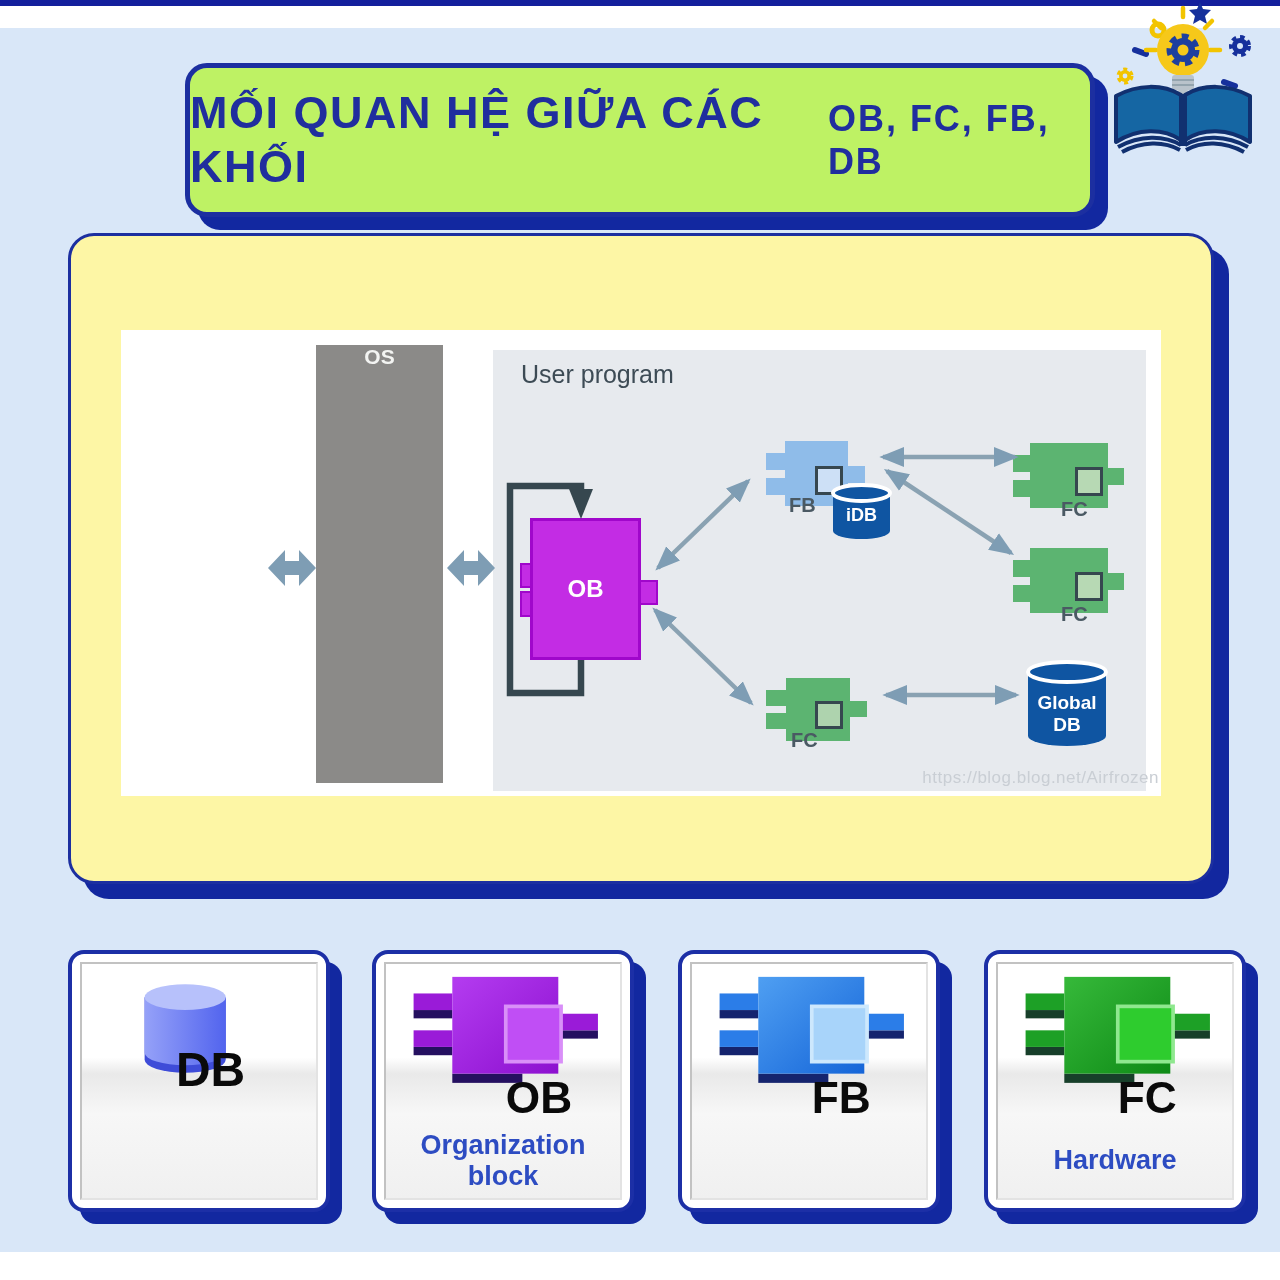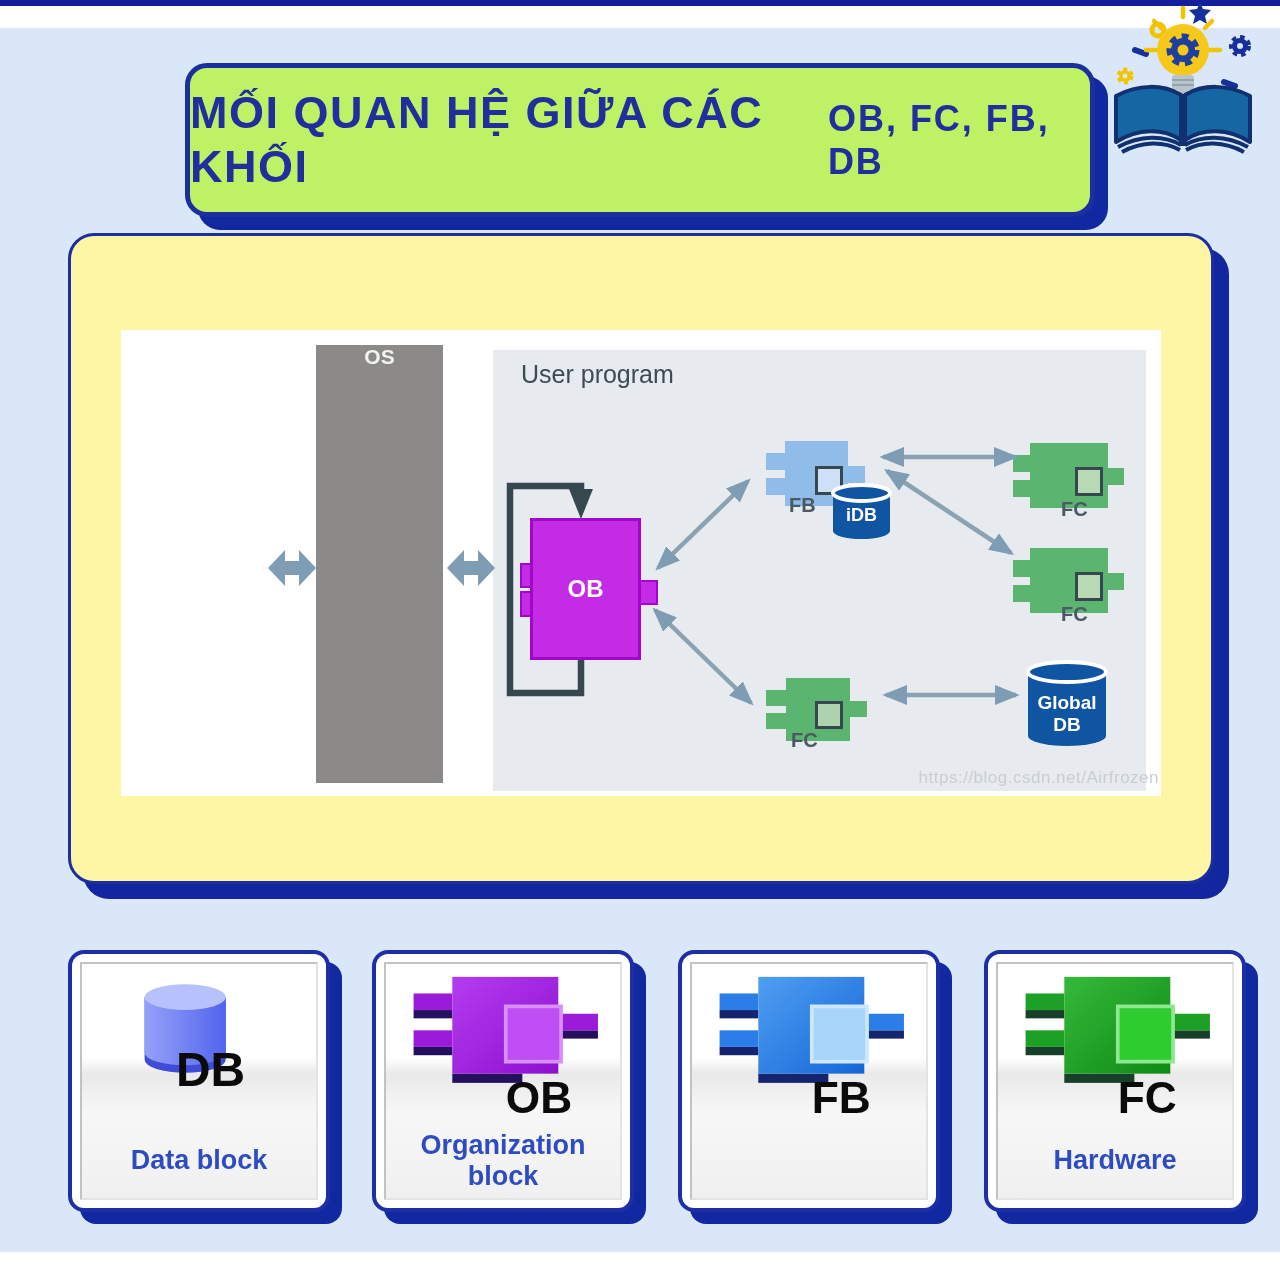--- a/index.html
+++ b/index.html
@@ -182,39 +182,38 @@
         </g>
 
         <g>
           <path d="M907,342 L907,406 A39,10 0 0 0 985,406 L985,342 Z" fill="#0f55a2"></path>
           <ellipse cx="946" cy="342" rx="39" ry="10" fill="#0f55a2" stroke="#ffffff" stroke-width="4"></ellipse>
           <text x="946" y="379" text-anchor="middle" fill="#ffffff" font-size="19" font-weight="bold">Global</text>
           <text x="946" y="401" text-anchor="middle" fill="#ffffff" font-size="19" font-weight="bold">DB</text>
         </g>
       </svg>
 
-      <div class="abs watermark">https://blog.csdn.net/Airfrozen</div>
+      <div class="abs watermark">https://blog.blog.net/Airfrozen</div>
     </div>
   </div>
 
   <div class="abs card" style="left:68px;">
     <div class="tile">
       <svg class="cicon" width="212" height="160" viewBox="0 0 230 170">
         <defs>
           <linearGradient id="g-db" x1="0" y1="0" x2="1" y2="0">
             <stop offset="0" stop-color="#95a1f8"></stop>
               <stop offset="1" stop-color="#5264ee"></stop>
           </linearGradient>
         </defs>
         <path d="M56,32 L56,100 A44,14 0 0 0 144,100 L144,32 Z" fill="#3e4cd8"></path>
         <path d="M56,32 L56,92 A44,14 0 0 0 144,92 L144,32 Z" fill="url(#g-db)"></path>
         <ellipse cx="100" cy="32" rx="44" ry="14" fill="#b7c1fb"></ellipse>
         <text x="90" y="128" font-size="52" font-weight="bold" fill="#0a0a0a">DB</text>
       </svg>
-      <div class="card-label">Data block</div>
     </div>
   </div>
 
   <div class="abs card" style="left:372px;">
     <div class="tile">
       <svg class="cicon" width="212" height="160" viewBox="0 0 230 170">
         <defs>
           <linearGradient id="g-ob" x1="0" y1="0" x2="1" y2="1">
             <stop offset="0" stop-color="#b43cf0"></stop>
               <stop offset="1" stop-color="#8c10cf"></stop>

